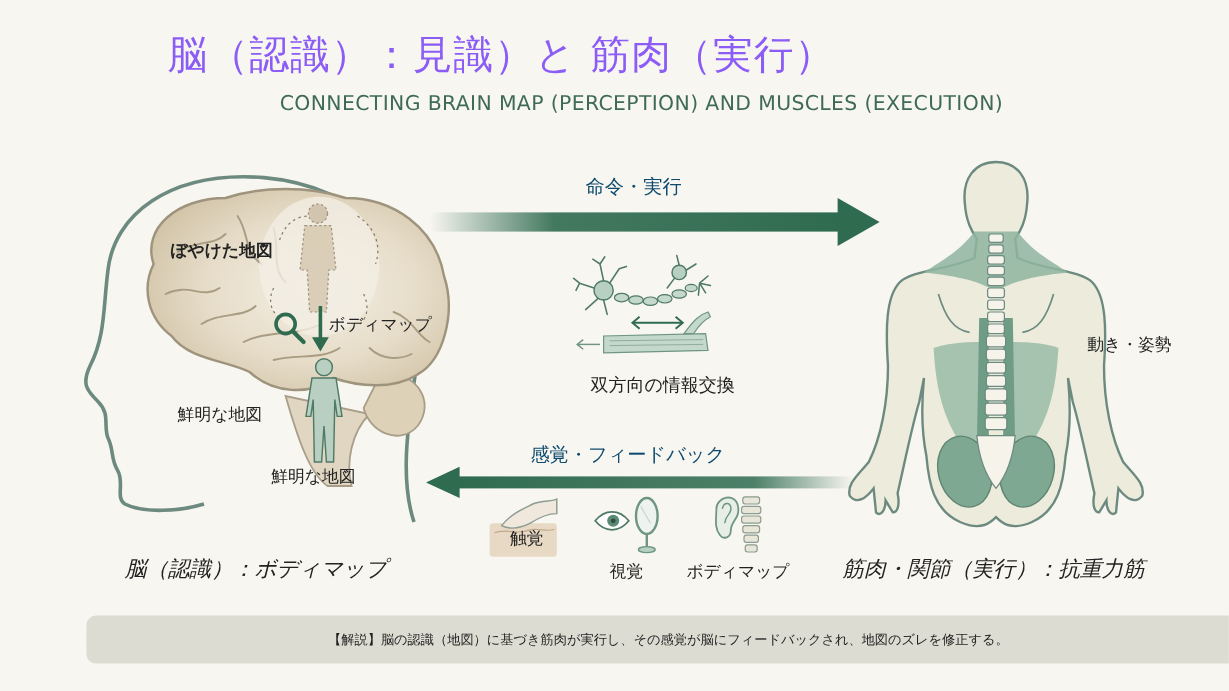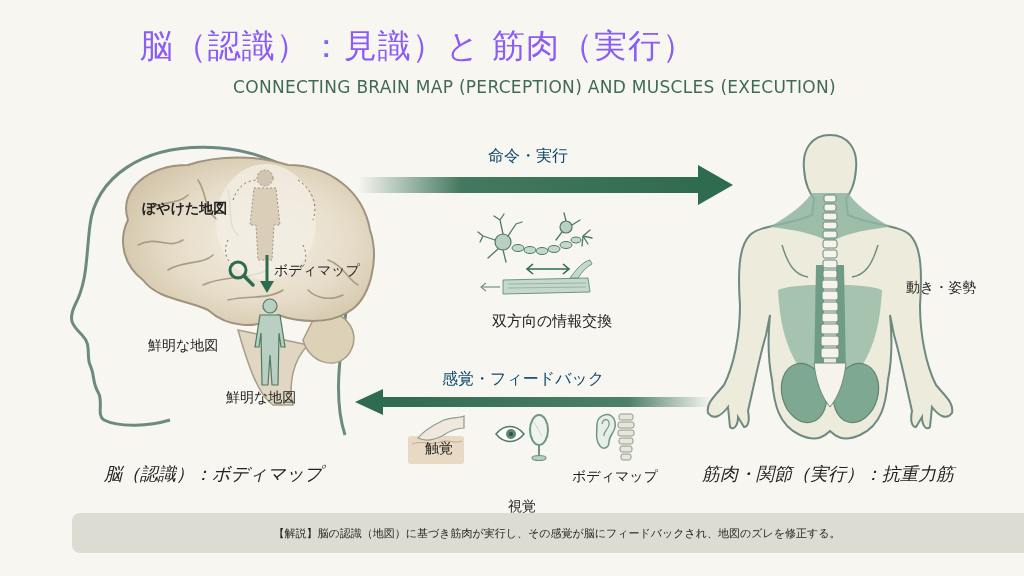--- a/index.html
+++ b/index.html
@@ -184,21 +184,21 @@
 
 <svg width="60" height="52" style="left:494px;top:412px;" viewBox="0 0 60 52">
   <path d="M 2 22 C 10 12, 22 12, 30 22 C 22 32, 10 32, 2 22 Z" fill="#fff" stroke="#4f7a66" stroke-width="1.5"></path>
   <circle cx="17" cy="22" r="5" fill="#5b8a74"></circle>
   <circle cx="17" cy="22" r="2" fill="#2f4f40"></circle>
   <ellipse cx="45" cy="18" rx="9" ry="15" fill="#eef3ef" stroke="#6e9681" stroke-width="2"></ellipse>
   <line x1="40" y1="10" x2="48" y2="24" stroke="#c5d8cc" stroke-width="1"></line>
   <line x1="45" y1="33" x2="45" y2="44" stroke="#6e9681" stroke-width="2"></line>
   <ellipse cx="45" cy="46" rx="7" ry="2.5" fill="#b8d0c2" stroke="#6e9681" stroke-width="1.2"></ellipse>
 </svg>
-<div class="abs label" style="left:508px;top:468px;margin-top:30px;">視覚</div>
+<div class="abs label" style="left:508px;top:468px;">視覚</div>
 
 <svg width="50" height="54" style="left:591px;top:410px;" viewBox="0 0 50 54">
   <path d="M 6 14 C 6 4, 22 0, 24 12 C 26 22, 18 24, 18 32 C 18 38, 12 40, 9 36 C 4 30, 6 22, 6 14 Z" fill="#e7eee8" stroke="#6e9681" stroke-width="1.5"></path>
   <path d="M 11 14 C 12 8, 19 8, 18 15 C 17 20, 13 20, 13 26" fill="none" stroke="#6e9681" stroke-width="1.2"></path>
   <g fill="#e8e6d8" stroke="#8c9c90" stroke-width="1">
     <rect x="28" y="4" width="14" height="6" rx="2"></rect>
     <rect x="27" y="12" width="16" height="6" rx="2"></rect>
     <rect x="27" y="20" width="16" height="6" rx="2"></rect>
     <rect x="28" y="28" width="14" height="6" rx="2"></rect>
     <rect x="29" y="36" width="12" height="6" rx="2"></rect>

